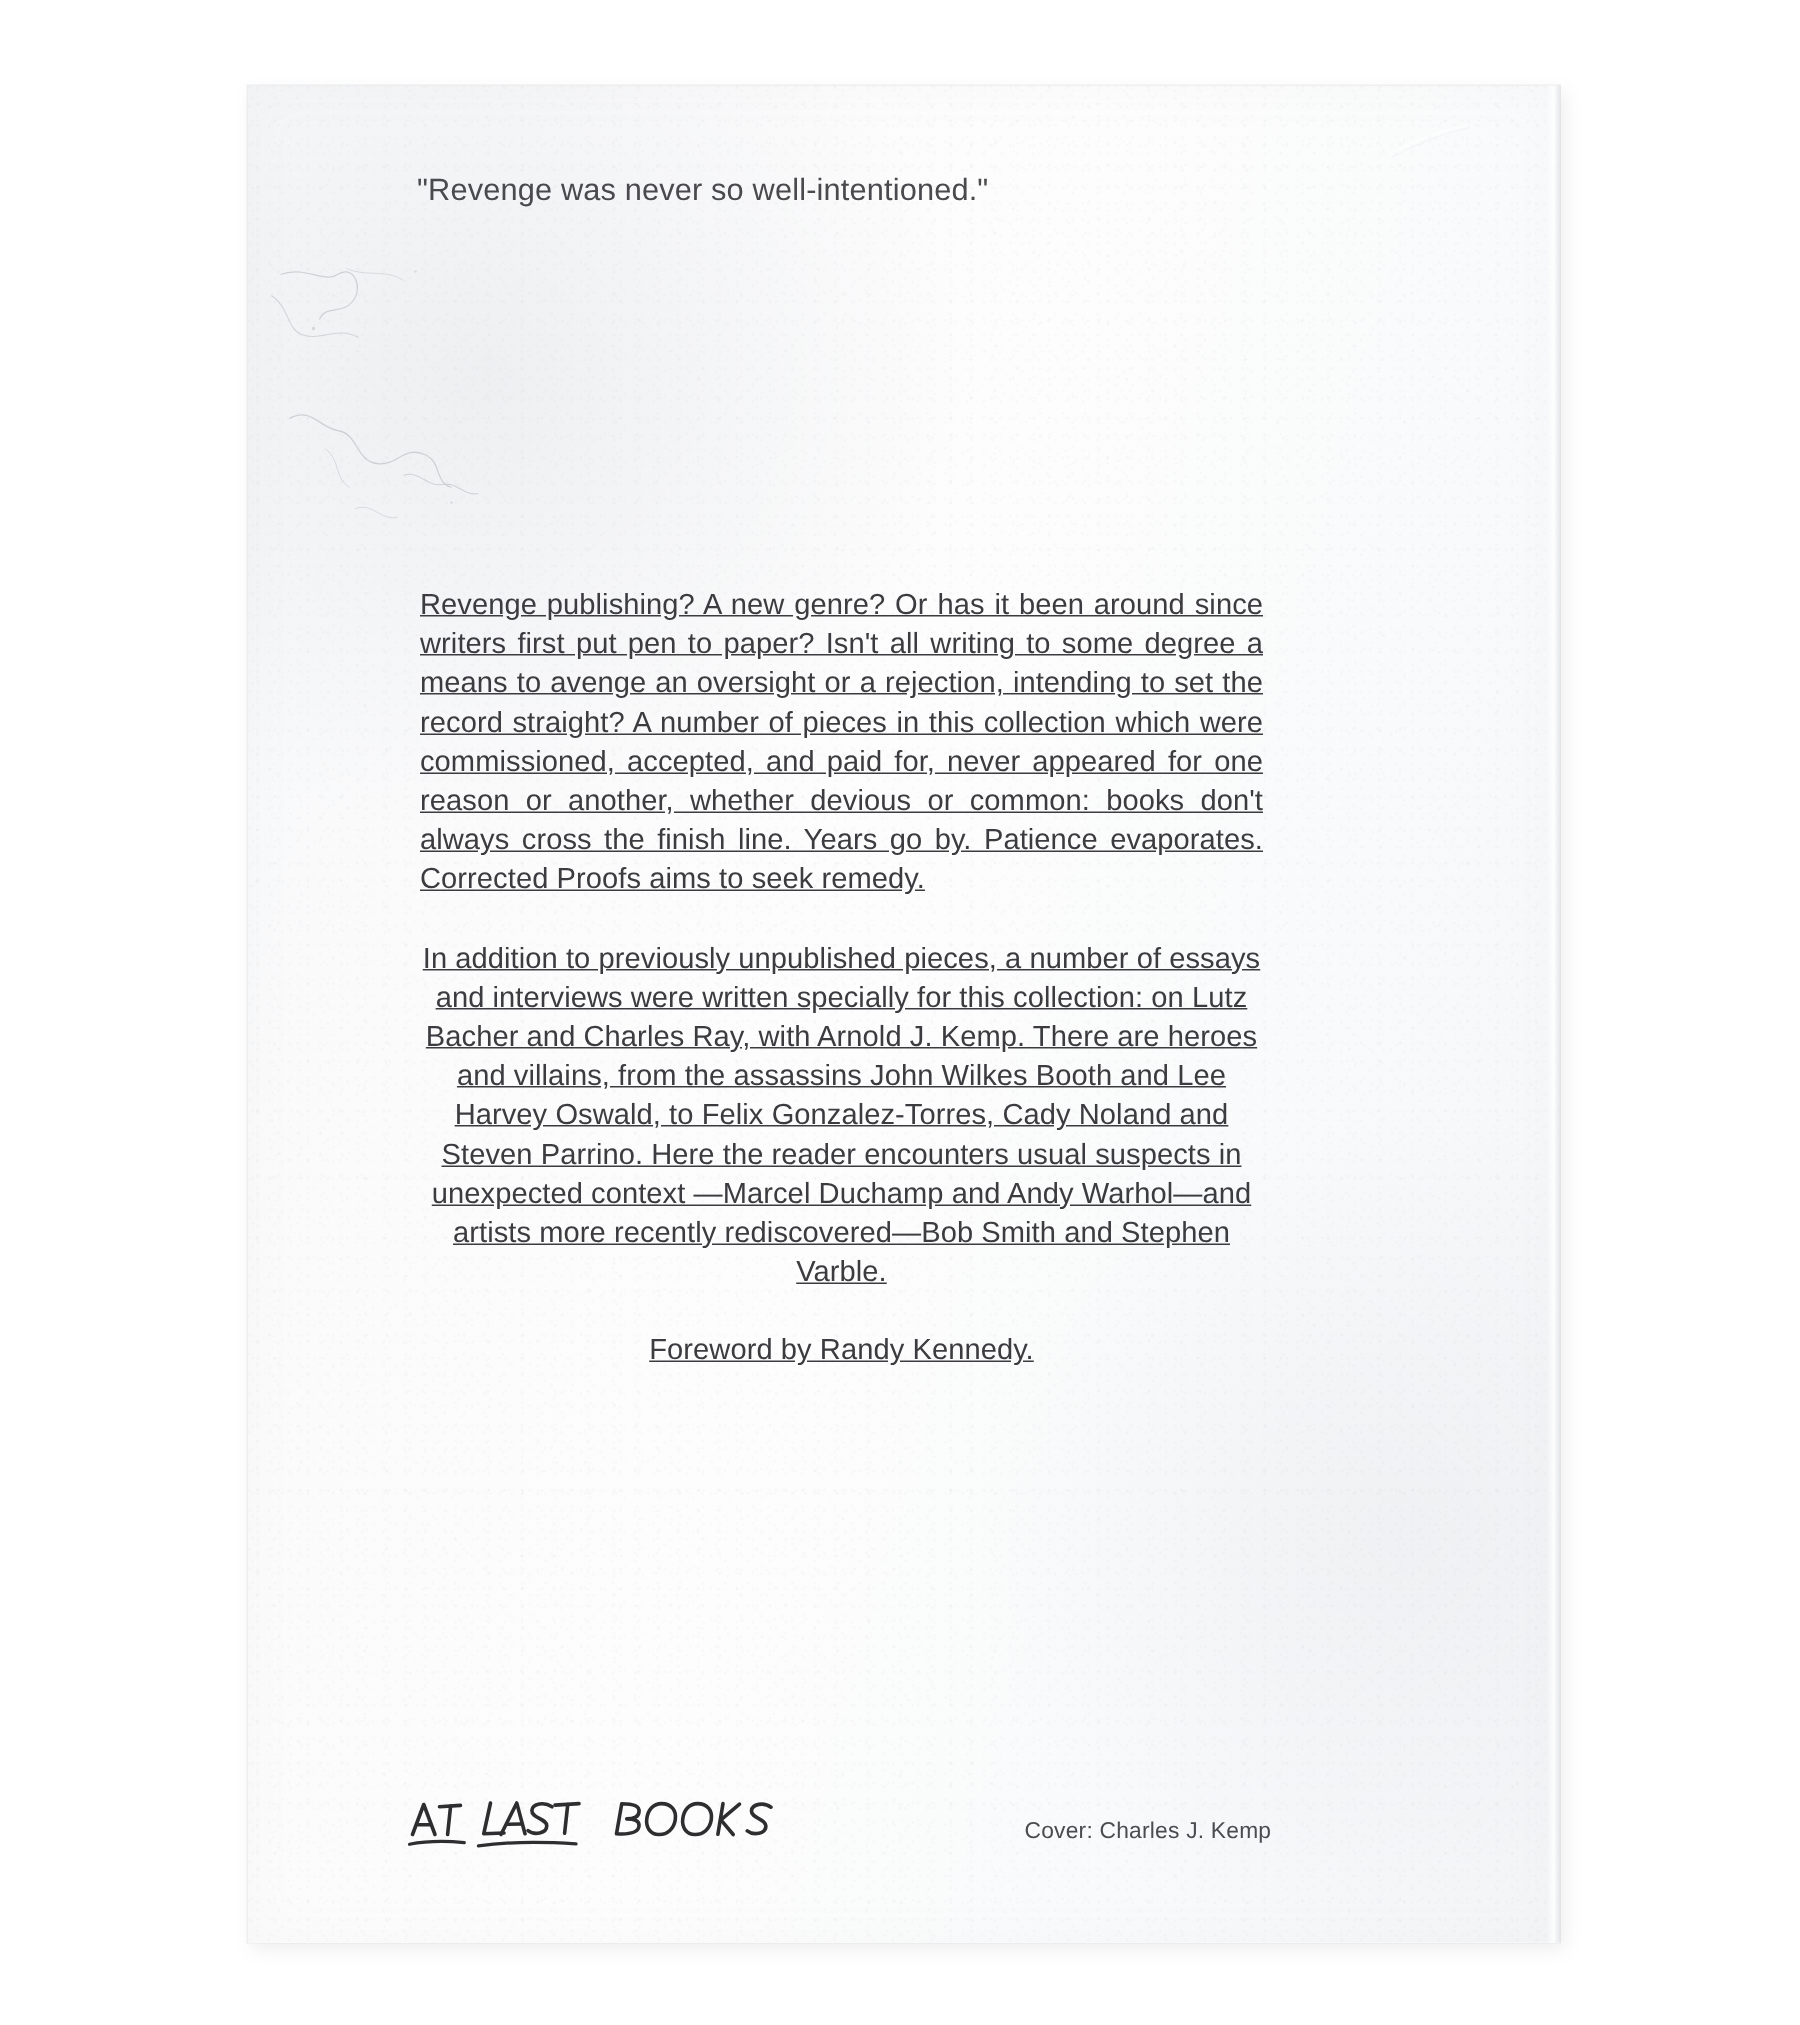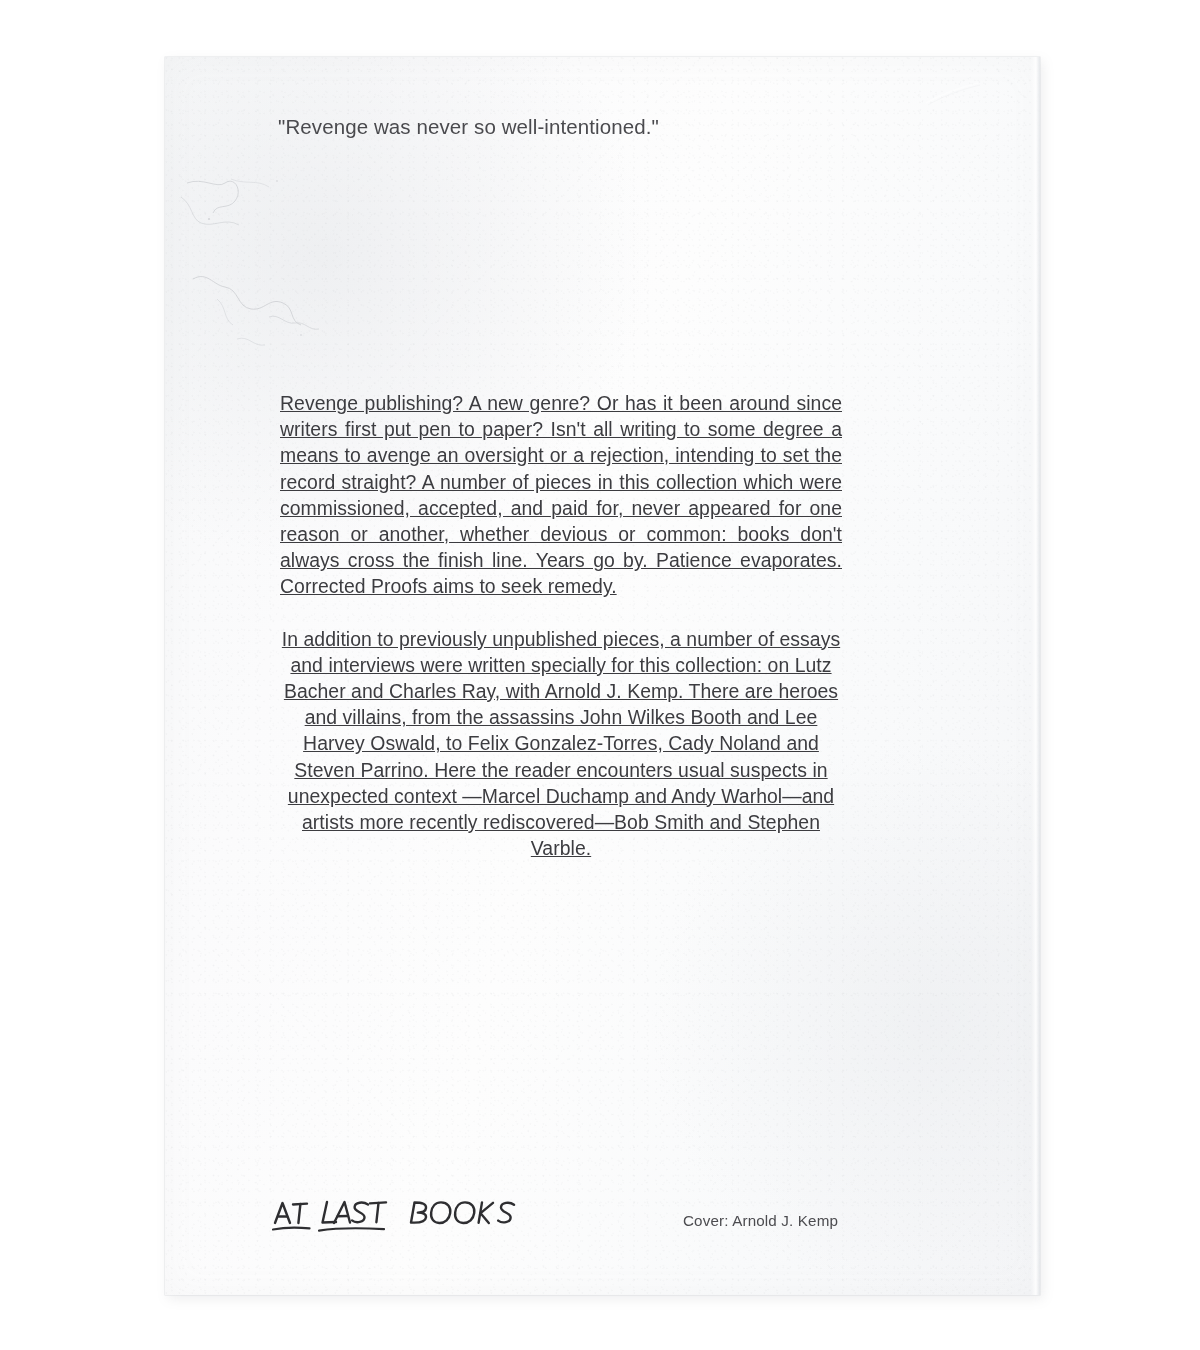--- a/index.html
+++ b/index.html
@@ -161,20 +161,21 @@
     <path d="M6 26 C20 18, 34 12, 58 6" stroke="#d9dce0" stroke-width="0.5" fill="none" opacity="0.7"></path>
   </svg>
 
   <div id="pull-quote">
     <span>"Revenge was never so well-intentioned."</span>
   </div>
 
   <div id="blurb">
     <p class="blurb-paragraph">Revenge publishing? A new genre? Or has it been around since writers first put pen to paper? Isn't all writing to some degree a means to avenge an oversight or a rejection, intending to set the record straight? A number of pieces in this collection which were commissioned, accepted, and paid for, never appeared for one reason or another, whether devious or common: books don't always cross the finish line. Years go by. Patience evaporates. Corrected Proofs aims to seek remedy.</p>
     <p class="blurb-paragraph ragged">In addition to previously unpublished pieces, a number of essays and interviews were written specially for this collection: on Lutz Bacher and Charles Ray, with Arnold J. Kemp. There are heroes and villains, from the assassins John Wilkes Booth and Lee Harvey Oswald, to Felix Gonzalez-Torres, Cady Noland and Steven Parrino. Here the reader encounters usual suspects in unexpected context —Marcel Duchamp and Andy Warhol—and artists more recently rediscovered—Bob Smith and Stephen Varble.</p>
+    <p class="blurb-paragraph ragged">Foreword by Randy Kennedy.</p>
   </div>
 
   <svg id="publisher-logo" viewBox="0 0 250 56" fill="none" stroke="#2e2e31" stroke-width="2.4" stroke-linecap="round" stroke-linejoin="round">
 
     <path d="M4 30 L11.5 10 L19 30"></path>
     <path d="M7.6 23.5 L16 23.5"></path>
 
     <path d="M22 11.5 L36 10.6"></path>
     <path d="M29.4 11 L27.4 30"></path>
 
@@ -197,15 +198,15 @@
     <path d="M170 9.4 C176.6 9.4, 180 14, 179.2 20 C178.4 26, 174 30.2, 168.2 30 C162.6 29.8, 159.4 25.4, 160.2 19.4 C161 13.4, 164.6 9.4, 170 9.4 Z"></path>
 
     <path d="M194 9.4 C200.6 9.4, 204 14, 203.2 20 C202.4 26, 198 30.2, 192.2 30 C186.6 29.8, 183.4 25.4, 184.2 19.4 C185 13.4, 188.6 9.4, 194 9.4 Z"></path>
 
     <path d="M211 9.4 L207.6 29.8"></path>
     <path d="M222 9.8 L209.6 20.2 L217.8 30"></path>
 
     <path d="M243 11.8 C238.4 8.4, 230.4 9.4, 230 14.2 C229.6 19.2, 239.6 19.6, 239.6 24.4 C239.6 29.6, 231.2 30.8, 227.2 27.6"></path>
   </svg>
 
-  <div id="cover-credit">Cover: Arnold J. Kemp</div>
+  <div id="cover-credit">Cover: Charles J. Kemp</div>
 
 </div>
 
 </body></html>

